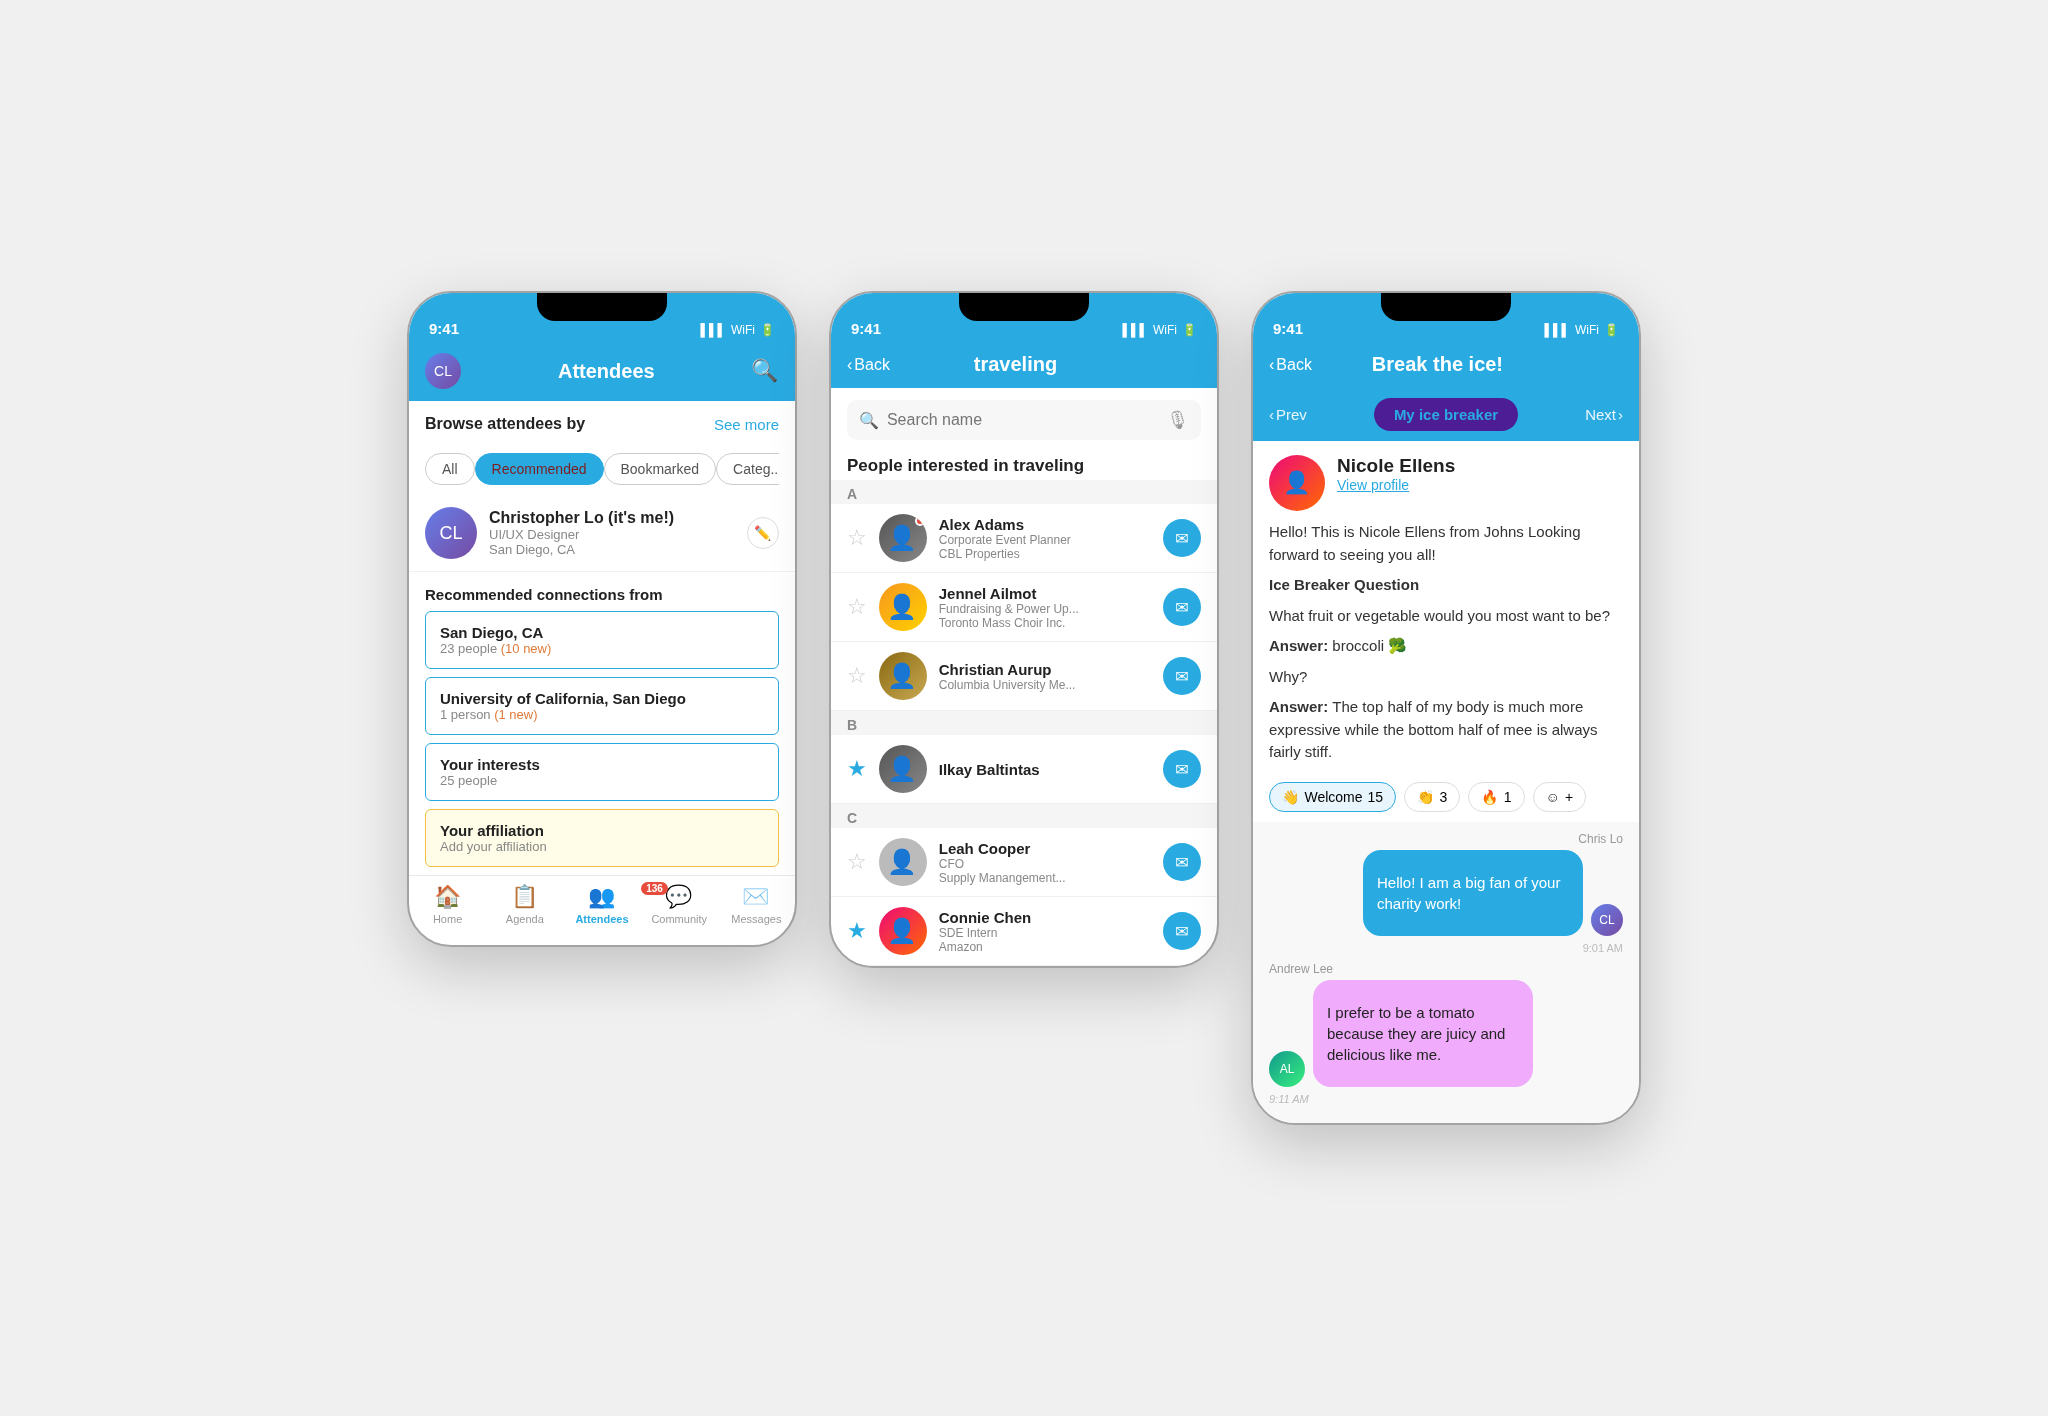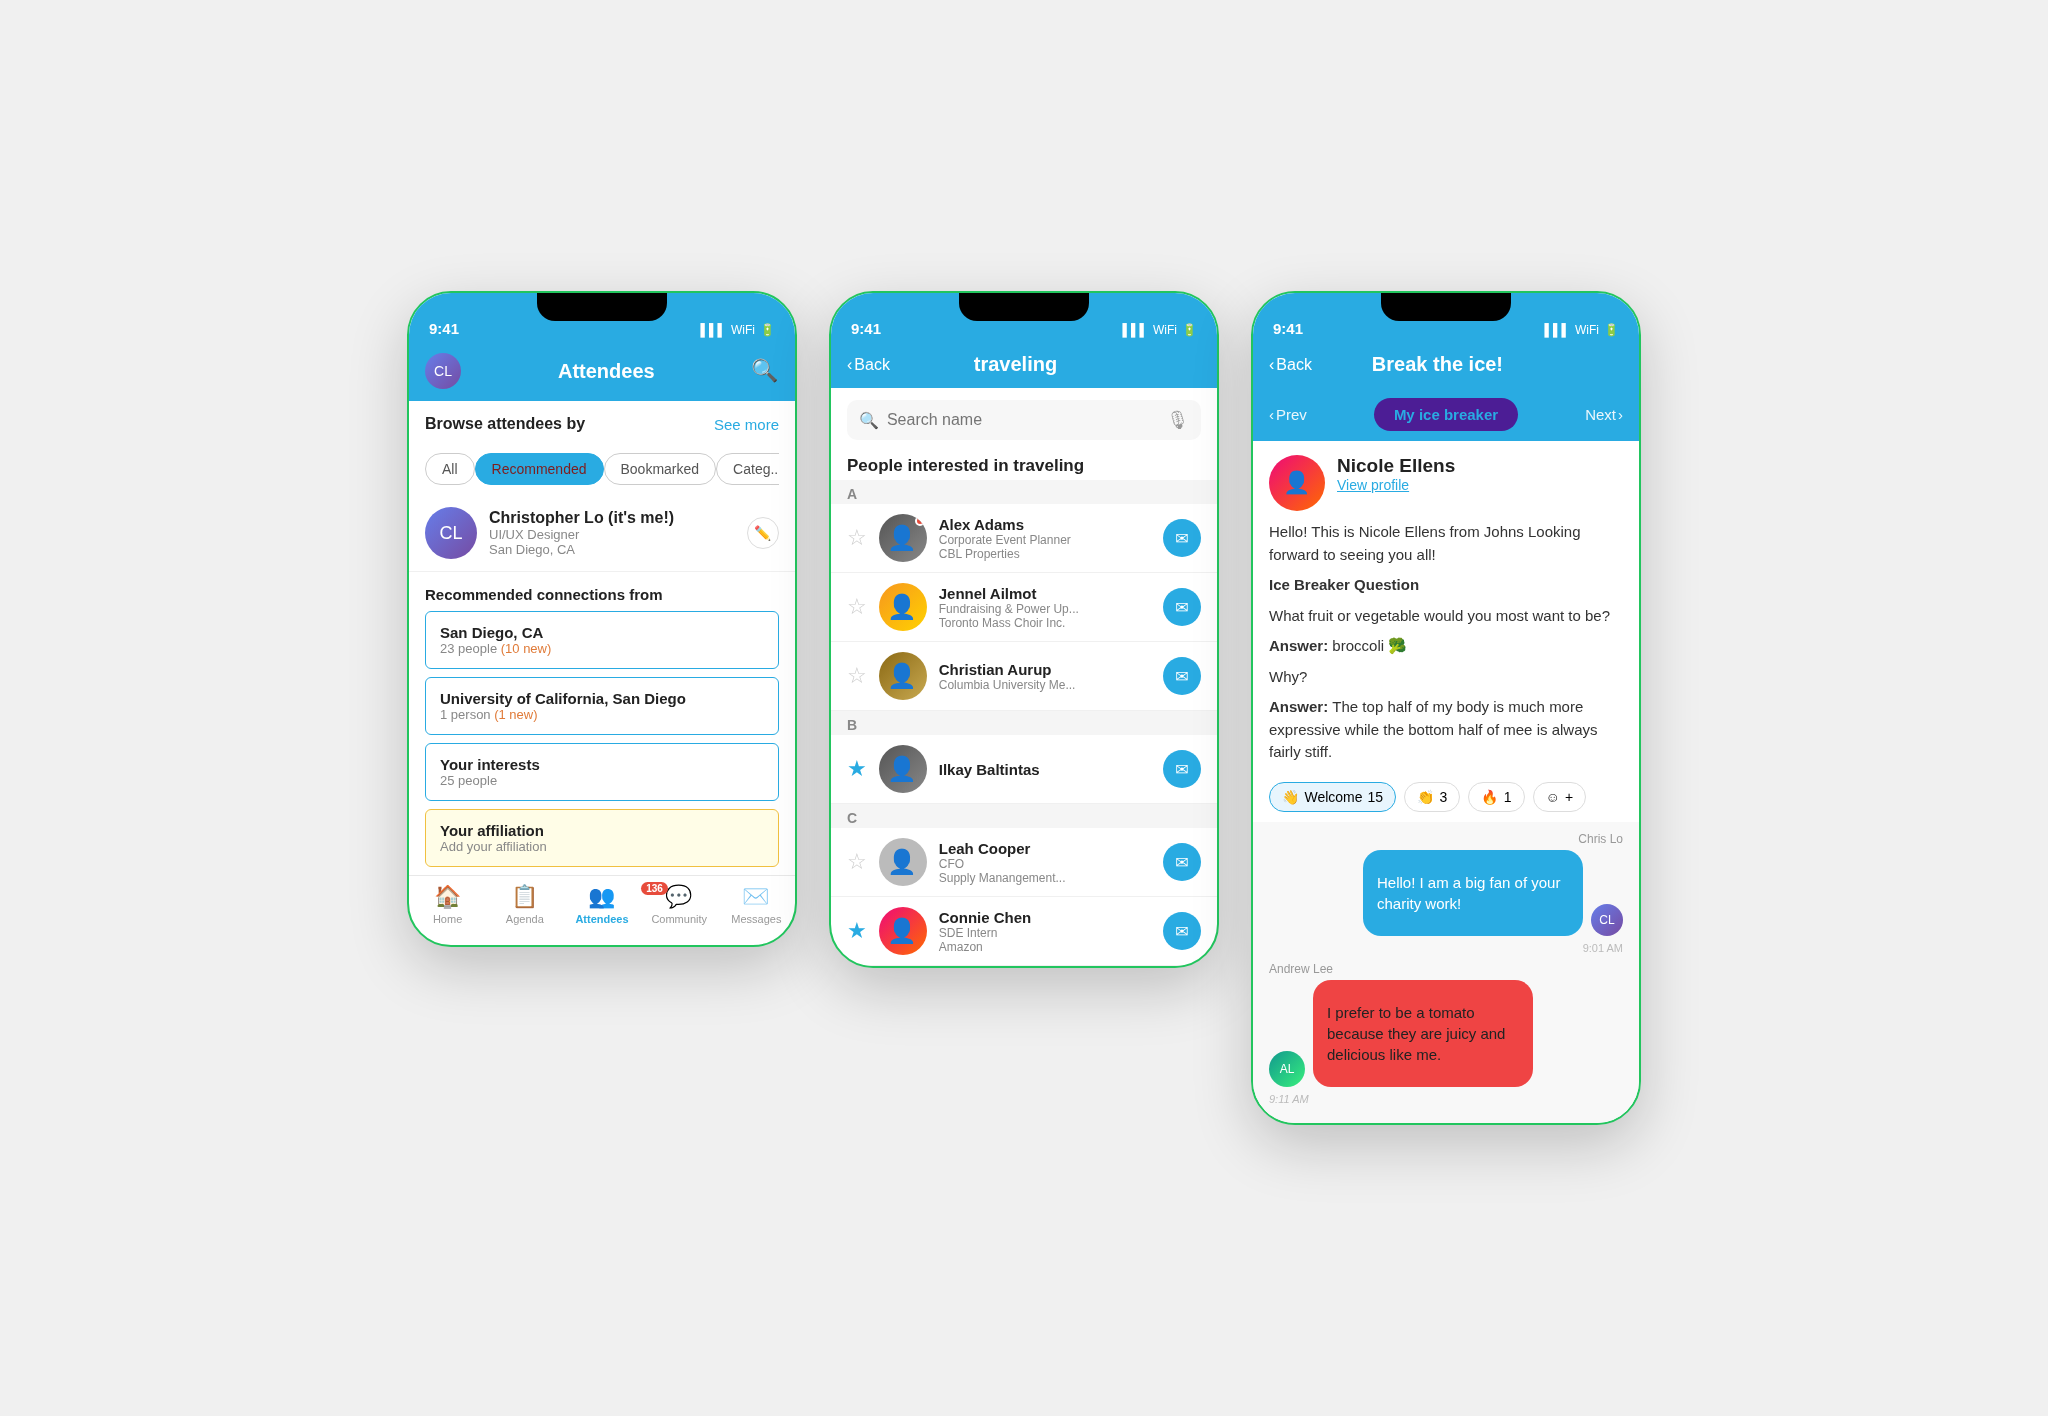--- a/index.html
+++ b/index.html
@@ -17,21 +17,21 @@
       gap: 32px;
       align-items: flex-start;
     }
     .phone {
       width: 390px;
       background: #fff;
       border-radius: 44px;
       box-shadow: 0 20px 60px rgba(0,0,0,0.2);
       overflow: hidden;
       position: relative;
-      border: 2px solid #22c55e;
+      border: 2px solid #a3a3a3;
     }
     .notch-bar {
       background: #29abe2;
       height: 50px;
       display: flex;
       align-items: flex-end;
       justify-content: space-between;
       padding: 0 20px 6px;
       position: relative;
     }
@@ -320,21 +320,21 @@
     .chat-bubble {
       max-width: 220px;
       padding: 22px 14px;
       border-radius: 18px;
       font-size: 15px;
       line-height: 1.4;
       color: #fff;
       background: #29abe2;
     }
     .chat-bubble.gray {
-      background: #ef4444;
+      background: #f0abfc;
       color: #222;
     }
     .chat-time { font-size: 11px; color: #bbb; text-align: right; margin-bottom: 8px; }
     .chat-time.left { text-align: left; font-style: italic; }
 
     
     .av-blue { background: linear-gradient(135deg, #667eea 0%, #764ba2 100%); }
     .av-green { background: linear-gradient(135deg, #11998e 0%, #38ef7d 100%); }
     .av-orange { background: linear-gradient(135deg, #f7971e 0%, #ffd200 100%); }
     .av-pink { background: linear-gradient(135deg, #ee0979 0%, #ff6a00 100%); }

